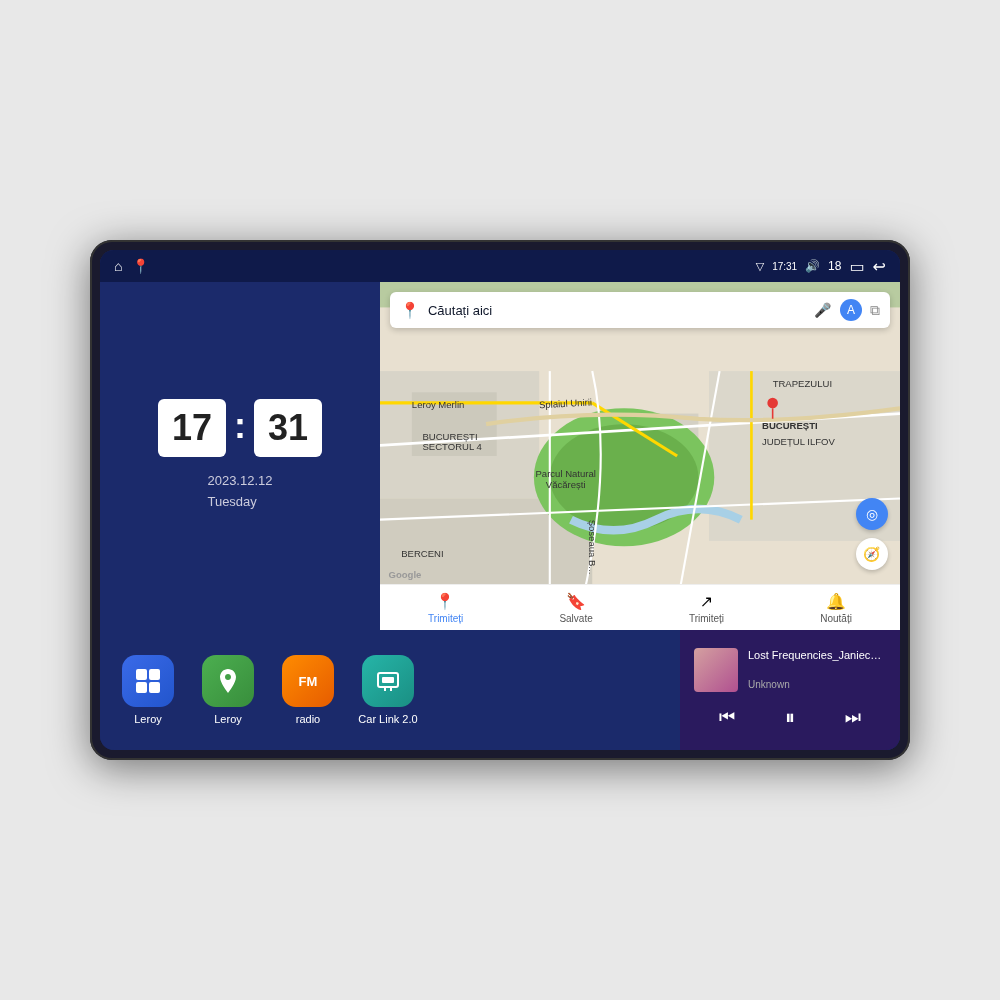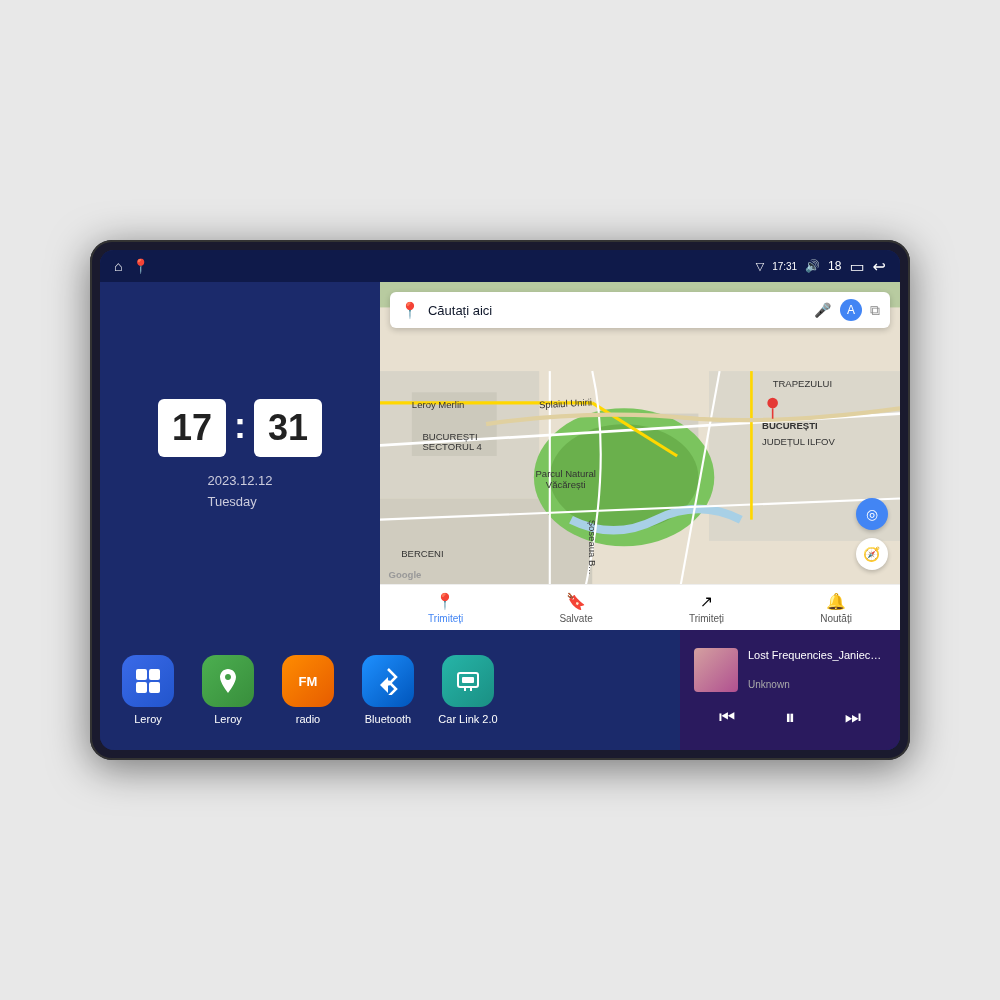--- a/index.html
+++ b/index.html
@@ -494,30 +494,20 @@
               </svg>
             </div>
             <span class="app-label">Leroy</span>
           </div>
 
           <div class="app-item">
             <div class="app-icon-wrap icon-radio" style="font-size:13px;font-weight:bold;color:#fff;">FM</div>
             <span class="app-label">radio</span>
           </div>
 
-          <div class="app-item">
-            <div class="app-icon-wrap icon-bluetooth">
-              <svg width="22" height="28" viewBox="0 0 22 28" fill="white">
-                <path d="M11 2v24l-8-8 8-8-8-8 8 8V2z"></path>
-                <path d="M11 2l8 8-8 8" fill="none" stroke="white" stroke-width="2.5"></path>
-                <path d="M11 14l8 8-8 8" fill="none" stroke="white" stroke-width="2.5"></path>
-              </svg>
-            </div>
-            <span class="app-label">Bluetooth</span>
-          </div>
 
           <div class="app-item">
             <div class="app-icon-wrap icon-carlink">
               <svg width="28" height="28" viewBox="0 0 28 28" fill="white">
                 <rect x="4" y="6" width="20" height="14" rx="2" fill="none" stroke="white" stroke-width="2"></rect>
                 <rect x="8" y="10" width="12" height="6" rx="1"></rect>
                 <line x1="11" y1="20" x2="11" y2="24" stroke="white" stroke-width="2"></line>
                 <line x1="17" y1="20" x2="17" y2="24" stroke="white" stroke-width="2"></line>
               </svg>
             </div>

